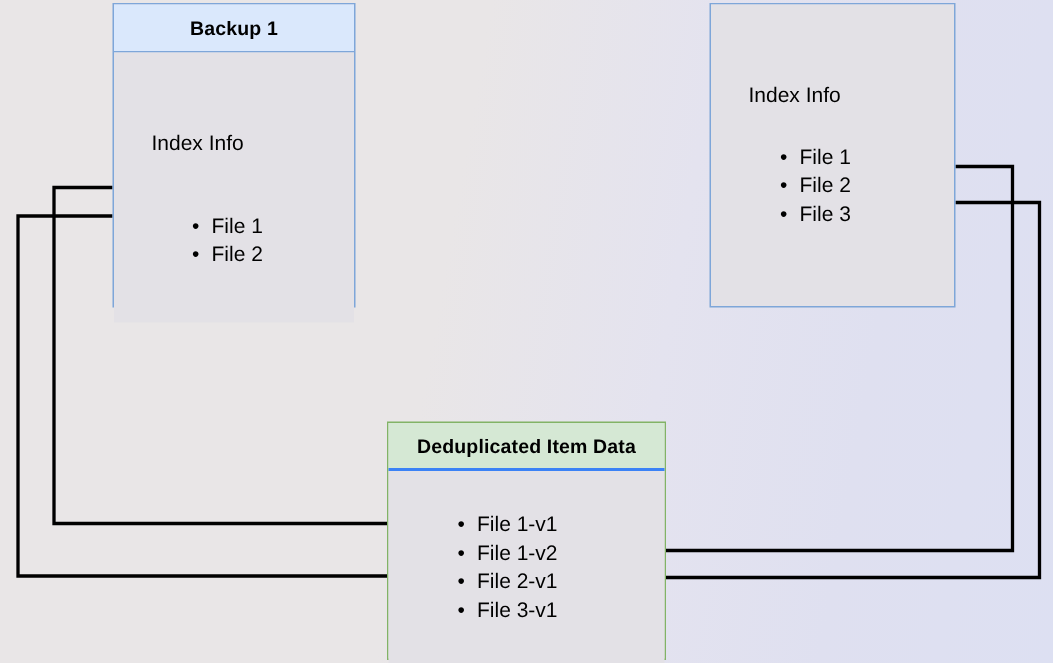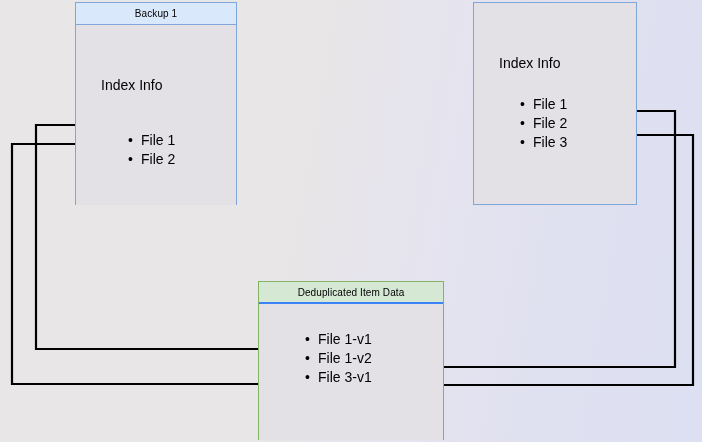--- a/index.html
+++ b/index.html
@@ -11,23 +11,23 @@
   }
   #canvas{position:absolute;inset:0;width:702px;height:442px;}
   .bg-tint{
     position:absolute;left:0;top:0;width:702px;height:442px;
     background:linear-gradient(100deg,#e9e6e7 0%,#e9e6e7 42%,#e4e3ef 62%,#dfe0f0 80%,#dde0f2 100%);
   }
   .svg-layer{position:absolute;left:0;top:0;}
 
   .box{position:absolute;box-sizing:border-box;}
   .box .hdr{
-    box-sizing:border-box;width:100%;height:22px;
+    box-sizing:border-box;width:100%;height:32px;
     display:flex;align-items:center;justify-content:center;
-    font-size:10px;font-weight:normal;color:#000;letter-spacing:0.1px;
+    font-size:13px;font-weight:bold;color:#000;letter-spacing:0.1px;
   }
   .box .body{box-sizing:border-box;width:100%;position:relative;}
 
   .box-blue{border:1px solid #7ea6d9;background:#e3e1e6;}
   .box-blue .hdr{background:#dae8fc;border-bottom:1px solid #7ea6d9;}
   .box-blue .body{background:#e3e1e6;}
 
   .box-green{border:1px solid #82b366;background:#e3e1e6;}
   .box-green .hdr{background:#d5e8d4;border-bottom:2px solid #3b82f6;}
   .box-green .body{background:#e3e1e6;}
@@ -91,18 +91,19 @@
       </ul>
     </div>
   </div>
 
   <div class="box box-green" style="left:258px;top:281px;width:186px;height:159px;">
     <div class="hdr">Deduplicated Item Data</div>
     <div class="body" style="height:136px;">
       <ul class="filelist" style="left:44px;top:26px;">
         <li>File 1-v1</li>
         <li>File 1-v2</li>
+        <li>File 2-v1</li>
         <li>File 3-v1</li>
       </ul>
     </div>
   </div>
 
 </div>
 
 </body></html>

